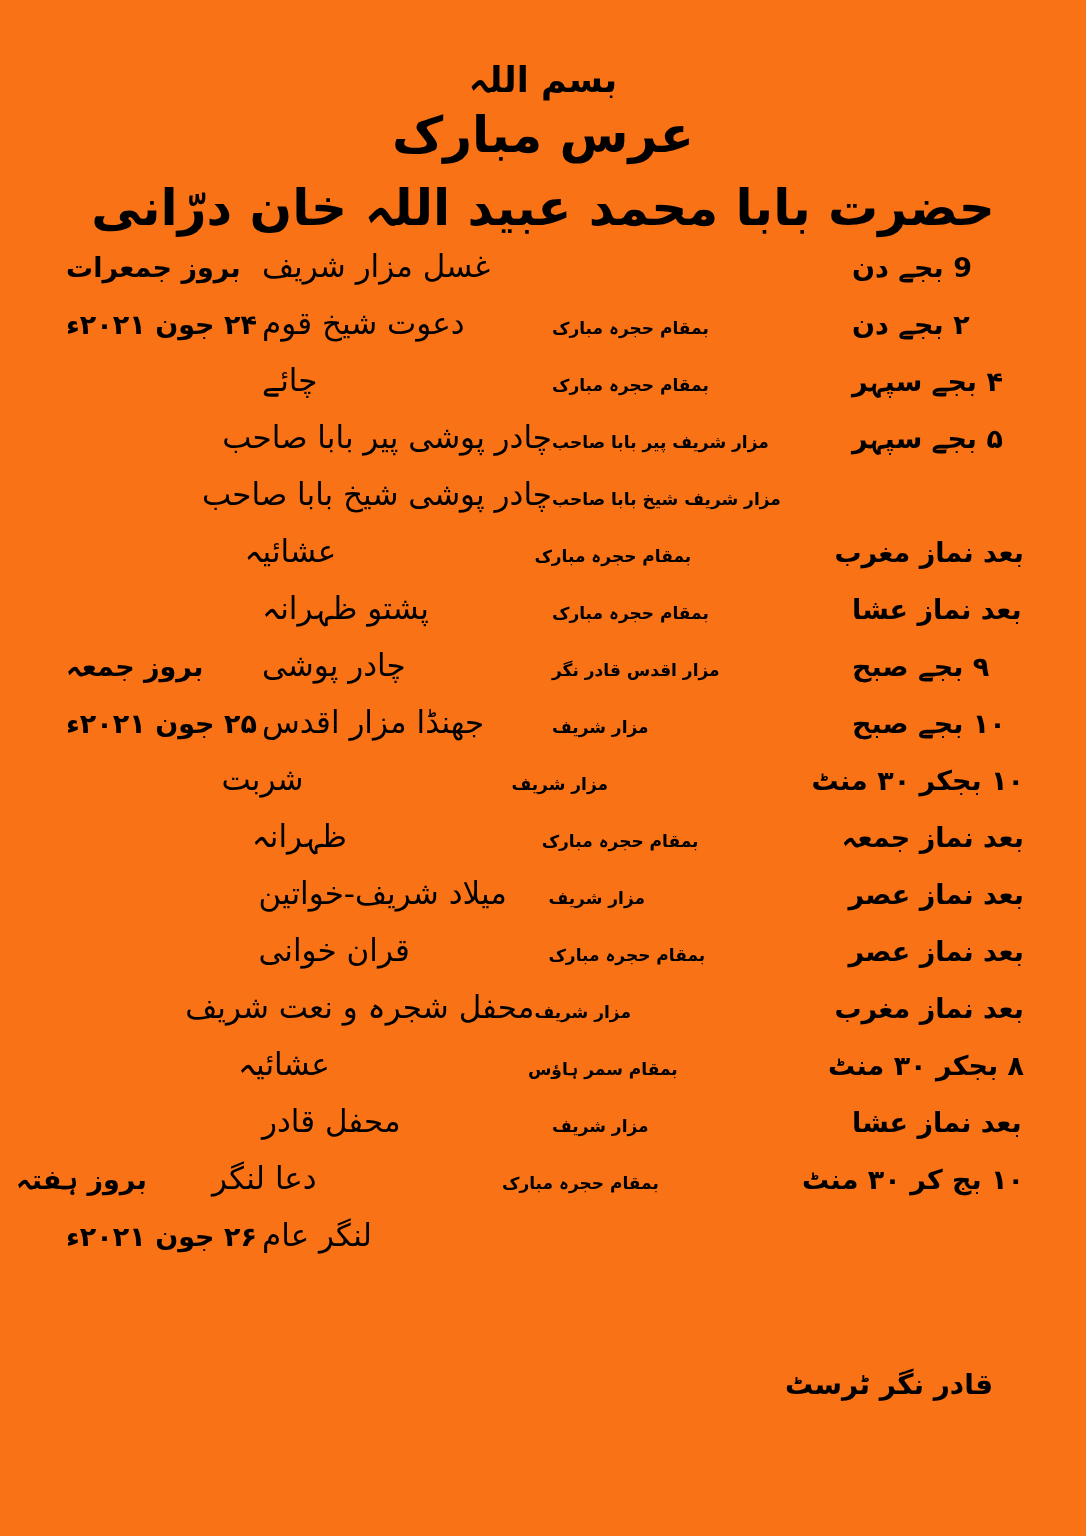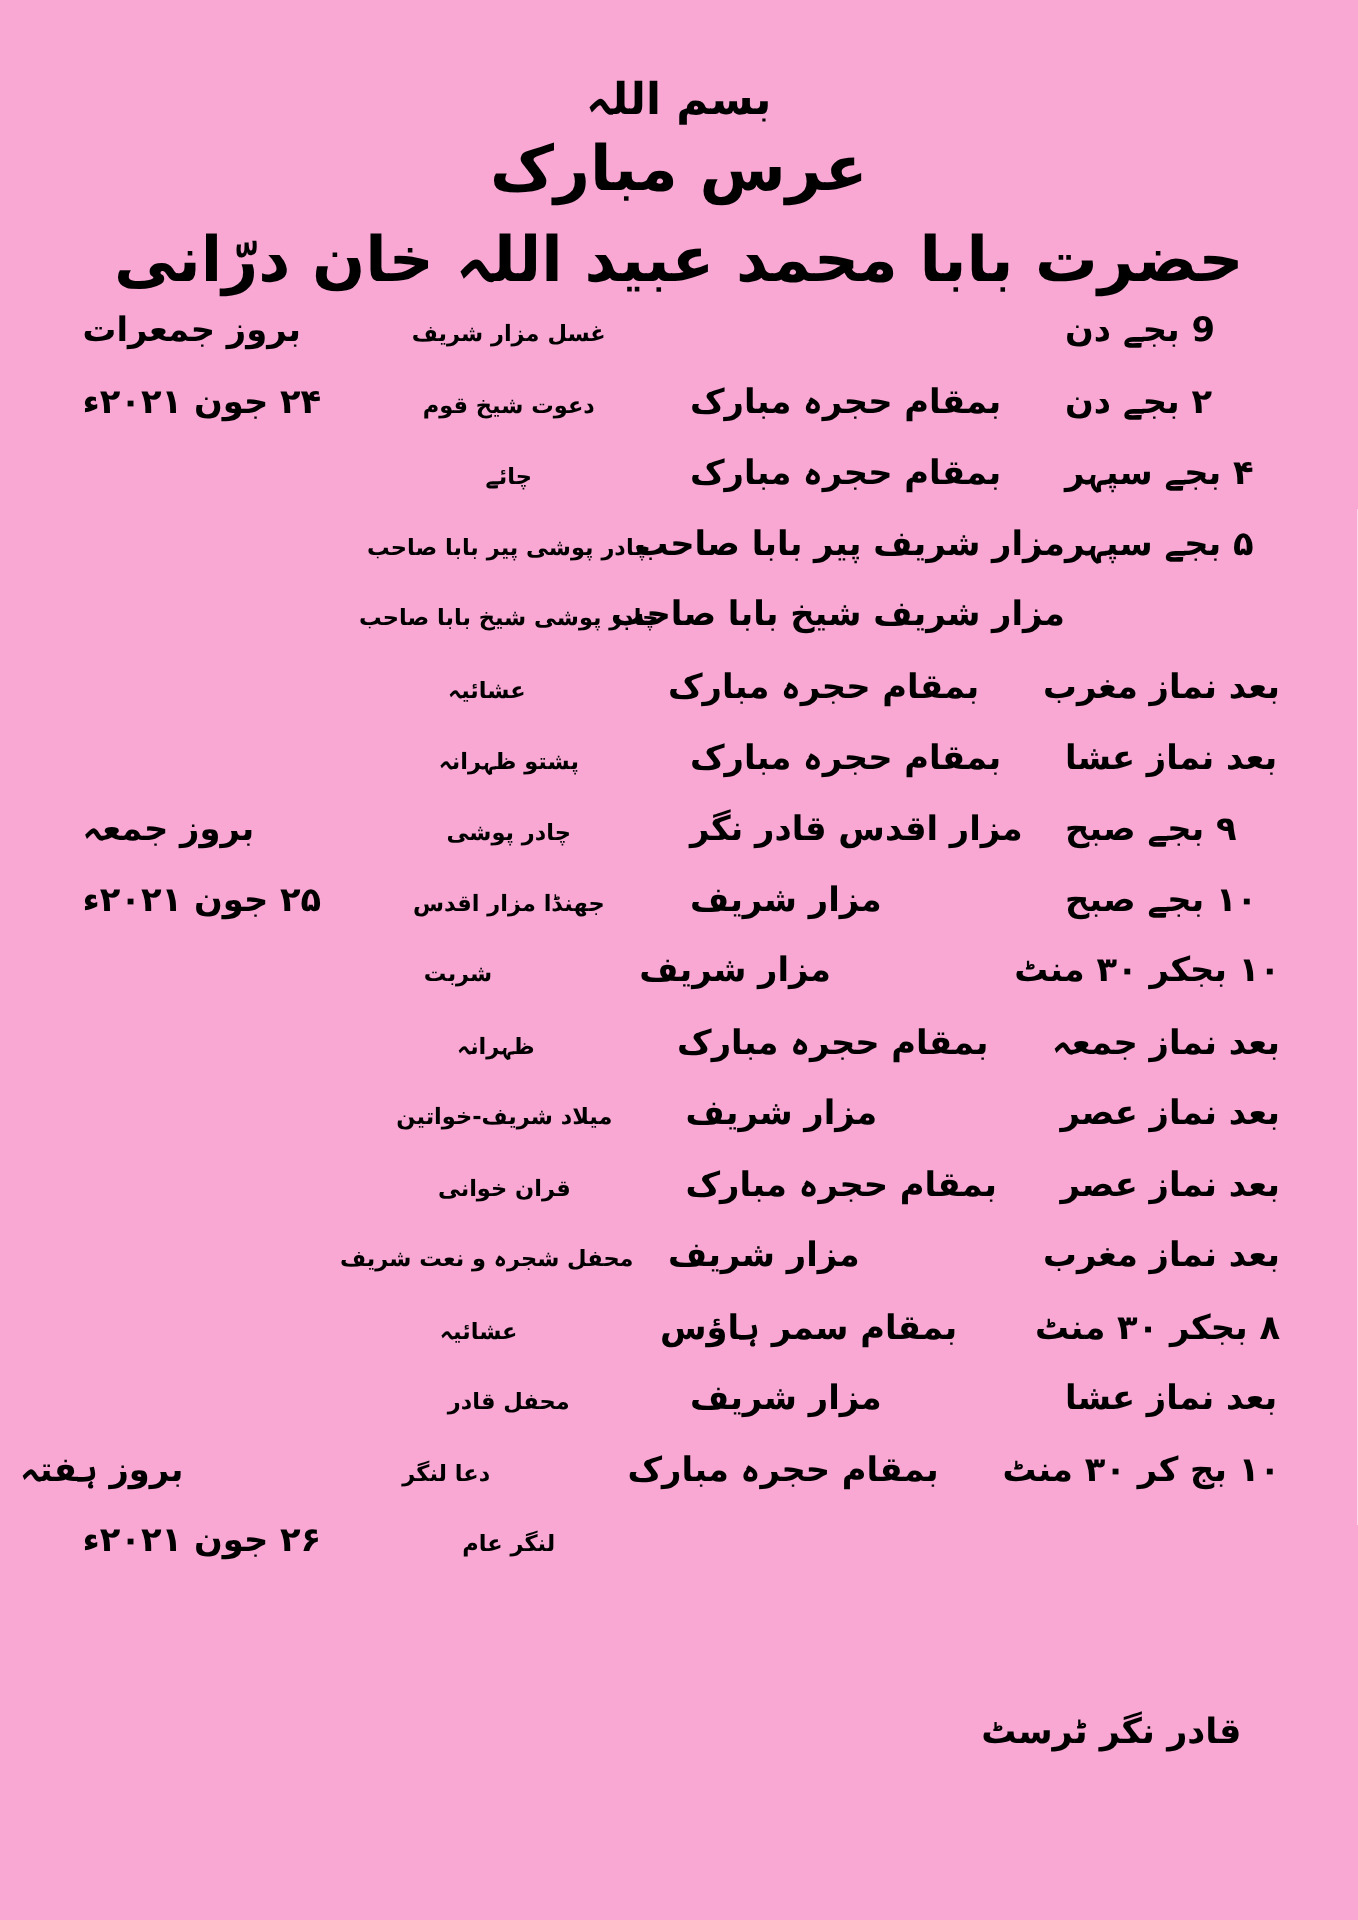--- a/index.html
+++ b/index.html
@@ -8,21 +8,21 @@
     padding: 0;
     background: #ffffff;
   }
   body {
     font-family: "DejaVu Sans", sans-serif;
   }
   .page {
     position: relative;
     width: 1086px;
     height: 1536px;
-    background: #f9a8d4;
+    background: #f97316;
     overflow: hidden;
     margin: 0 auto;
     color: #000000;
   }
 
   
   .heading-block {
     position: absolute;
     top: 58px;
     left: 0;
@@ -74,31 +74,31 @@
     text-align: left;
     font-size: 27px;
     font-weight: 600;
     white-space: nowrap;
     padding-left: 4px;
     box-sizing: border-box;
   }
   .col-event {
     width: 290px;
     flex: 0 0 290px;
-    text-align: center;
-    font-size: 18px;
-    font-weight: 700;
+    text-align: left;
+    font-size: 31px;
+    font-weight: 400;
     white-space: nowrap;
     box-sizing: border-box;
   }
   .col-venue {
     width: 300px;
     flex: 0 0 300px;
     text-align: left;
-    font-size: 27px;
+    font-size: 17px;
     font-weight: 600;
     white-space: nowrap;
     box-sizing: border-box;
   }
   .col-time {
     flex: 1 1 auto;
     text-align: left;
     font-size: 27px;
     font-weight: 600;
     white-space: nowrap;

